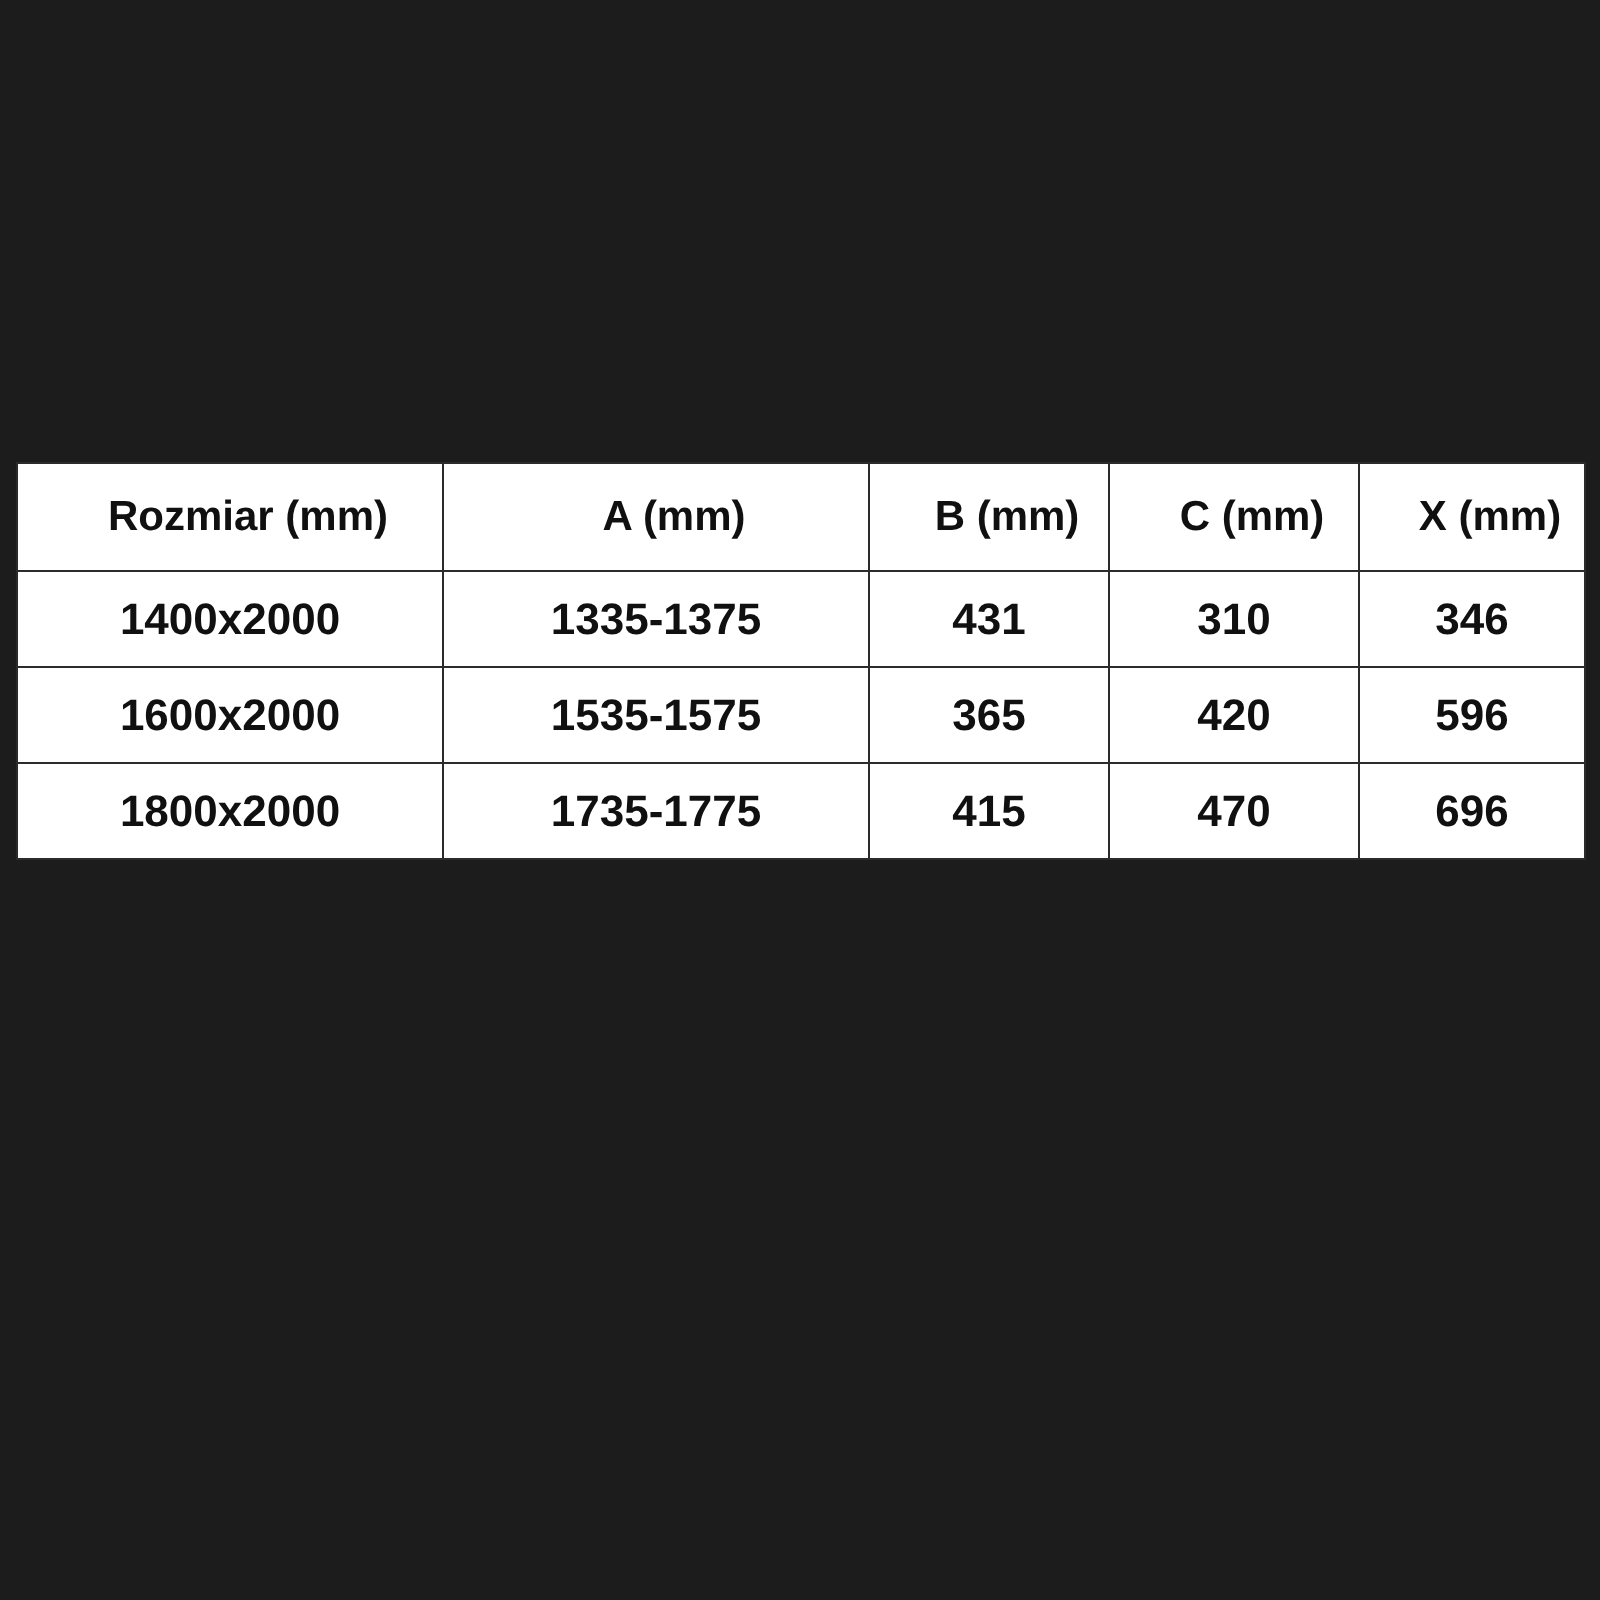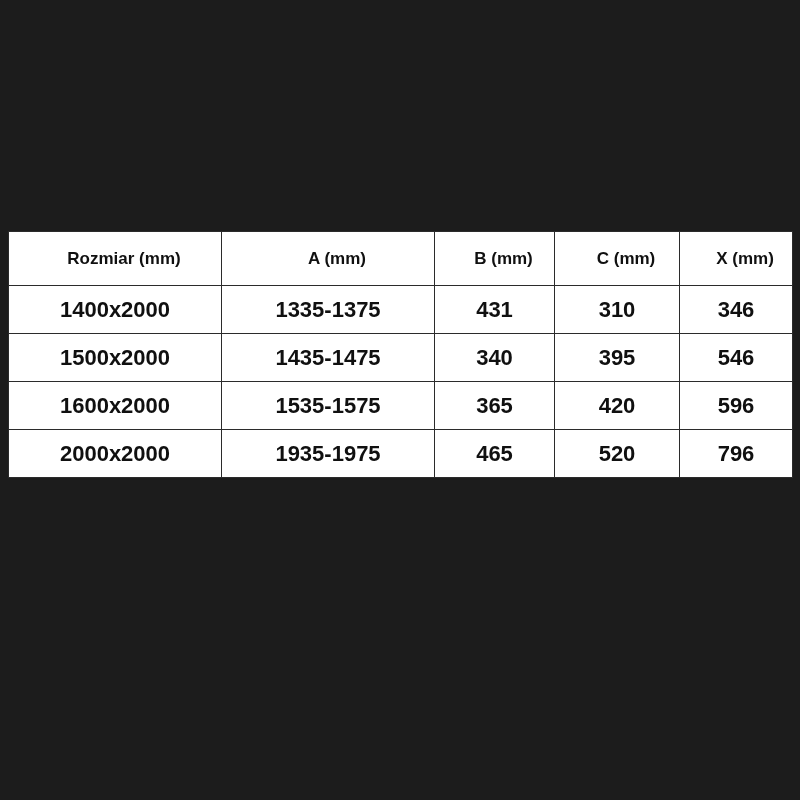--- a/index.html
+++ b/index.html
@@ -39,21 +39,21 @@
     vertical-align: middle;
     color: #101010;
     font-size: 22px;
     font-weight: bold;
     height: 47px;
     padding: 0 4px;
     white-space: nowrap;
   }
   table.spec-table thead th {
     height: 53px;
-    font-size: 17px;
+    font-size: 21px;
     padding-left: 22px;
   }
   
   col.c0 { width: 213px; }
   col.c1 { width: 213px; }
   col.c2 { width: 120px; }
   col.c3 { width: 125px; }
   col.c4 { width: 113px; }
 </style>
 </head>
@@ -80,36 +80,29 @@
       </thead>
       <tbody>
         <tr>
           <td>1400x2000</td>
           <td>1335-1375</td>
           <td>431</td>
           <td>310</td>
           <td>346</td>
         </tr>
         <tr>
-          <td>1500x2000</td>
-          <td>1435-1475</td>
-          <td>340</td>
-          <td>395</td>
-          <td>546</td>
-        </tr>
-        <tr>
           <td>1600x2000</td>
           <td>1535-1575</td>
           <td>365</td>
           <td>420</td>
           <td>596</td>
         </tr>
         <tr>
-          <td>2000x2000</td>
-          <td>1935-1975</td>
-          <td>465</td>
-          <td>520</td>
-          <td>796</td>
+          <td>1800x2000</td>
+          <td>1735-1775</td>
+          <td>415</td>
+          <td>470</td>
+          <td>696</td>
         </tr>
       </tbody>
     </table>
   </div>
 </div>
 
 </body></html>

